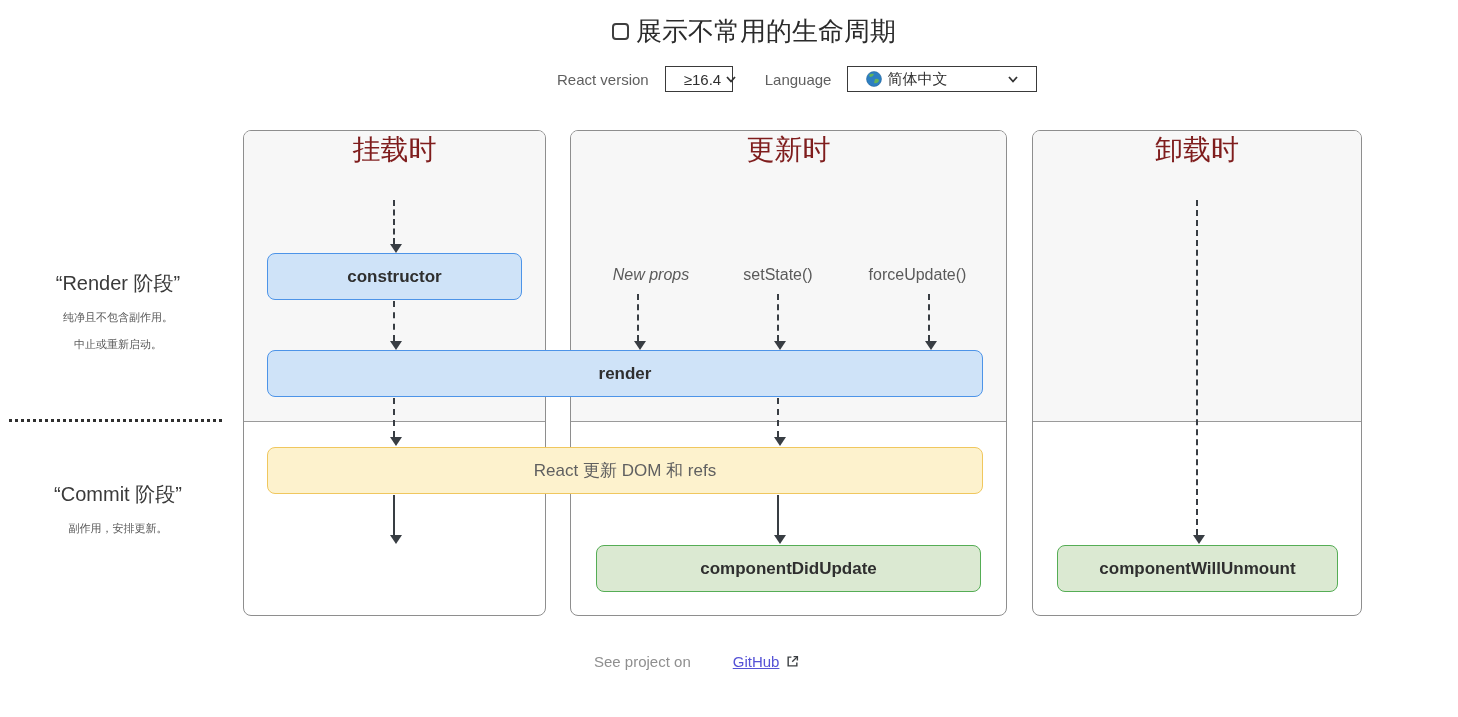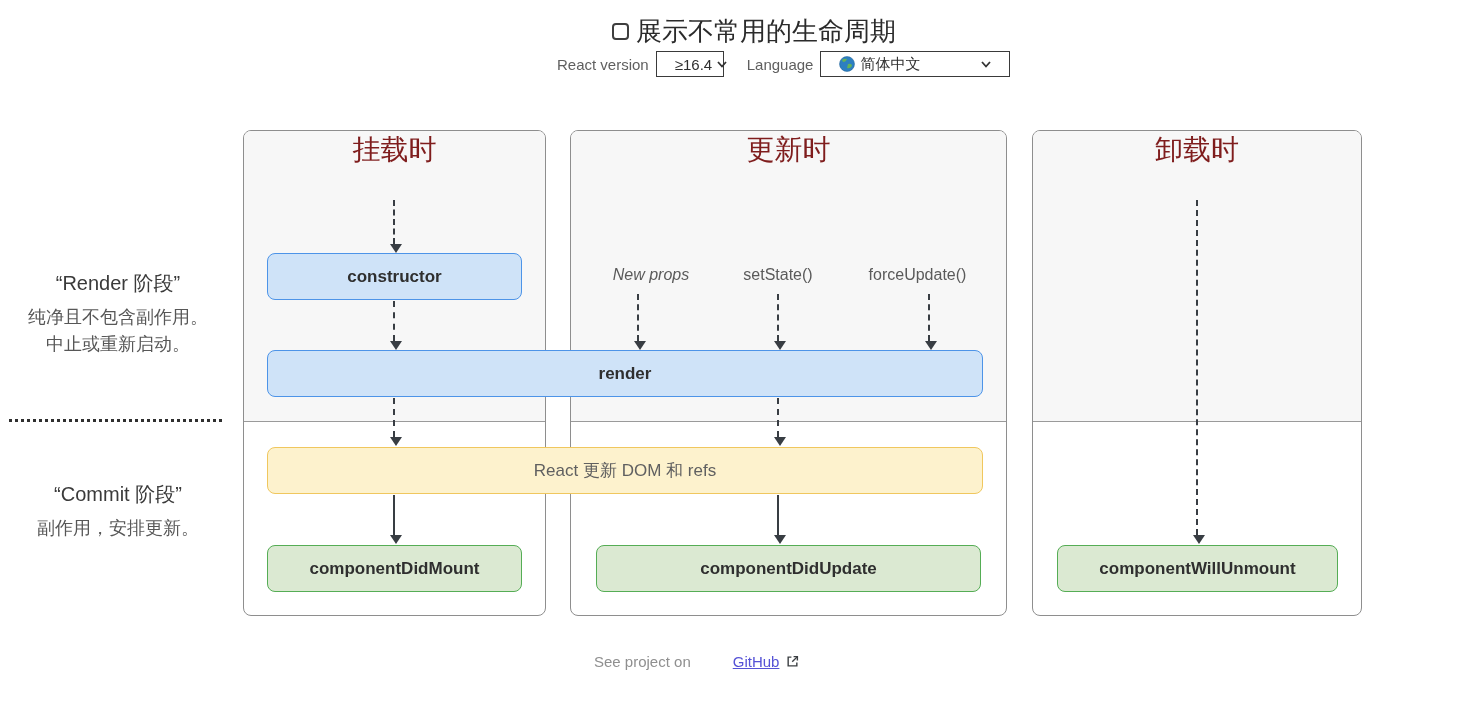--- a/index.html
+++ b/index.html
@@ -11,36 +11,36 @@
 
   
   .title-row { position:absolute; left:612px; top:14px; display:flex; align-items:center; gap:7px; }
   .title-checkbox {
     appearance:none; -webkit-appearance:none; width:17px; height:17px;
     border:2px solid #3f3f3f; border-radius:4px; background:#fff; cursor:pointer; flex:0 0 auto;
   }
   .title-text { font-size:26px; color:#2b2b2b; white-space:nowrap; }
 
   
-  .controls { position:absolute; left:557px; top:51px; display:flex; align-items:center; }
+  .controls { position:absolute; left:557px; top:66px; display:flex; align-items:center;gap:9px; }
   .ctl-label { font-size:15px; color:#5f5f5f; white-space:nowrap; }
   .selectbox {
     height:26px; border:1px solid #3a3a3a; background:#fff; display:flex; align-items:center;
     padding:0 18px; gap:5px; font-size:15px; color:#2f2f2f; margin-left:7px; cursor:pointer;
   }
   .selectbox .chev { flex:0 0 auto; display:flex; }
   .sel-react { width:68px; }
   .sel-lang  { width:190px; }
   .sel-lang .chev { margin-left:auto; }
   .lang-label-gap { margin-left:23px; }
 
   
   .side-block { position:absolute; left:0; width:236px; text-align:center; }
   .side-title { font-size:20px; color:#3a3a3a; margin-bottom:7px; }
-  .side-line  { font-size:18px; color:#575757; line-height:27px; }
+  .side-line  { font-size:11px; color:#575757; line-height:27px; }
   .phase-divider {
     position:absolute; left:9px; top:419px; width:213px; height:0;
     border-top:3px dotted #2f2f2f;
   }
 
   
   .panel {
     position:absolute; top:130px; height:486px; background:#ffffff;
     border:1px solid #8e8e8e; border-radius:8px; overflow:hidden;
   }
@@ -182,23 +182,20 @@
 
   <div class="method-box box-blue box-constructor">
     <span>constructor</span>
   </div>
   <div class="method-box box-blue box-render">
     <span>render</span>
   </div>
   <div class="method-box box-yellow box-domupdate">
     <span>React 更新 DOM 和 refs</span>
   </div>
-  <div class="method-box box-green box-didmount">
-    <span>componentDidMount</span>
-  </div>
   <div class="method-box box-green box-didupdate">
     <span>componentDidUpdate</span>
   </div>
   <div class="method-box box-green box-willunmount">
     <span>componentWillUnmount</span>
   </div>
 
   <div class="footer">
     <span>See project on</span>
     <a>GitHub</a>

